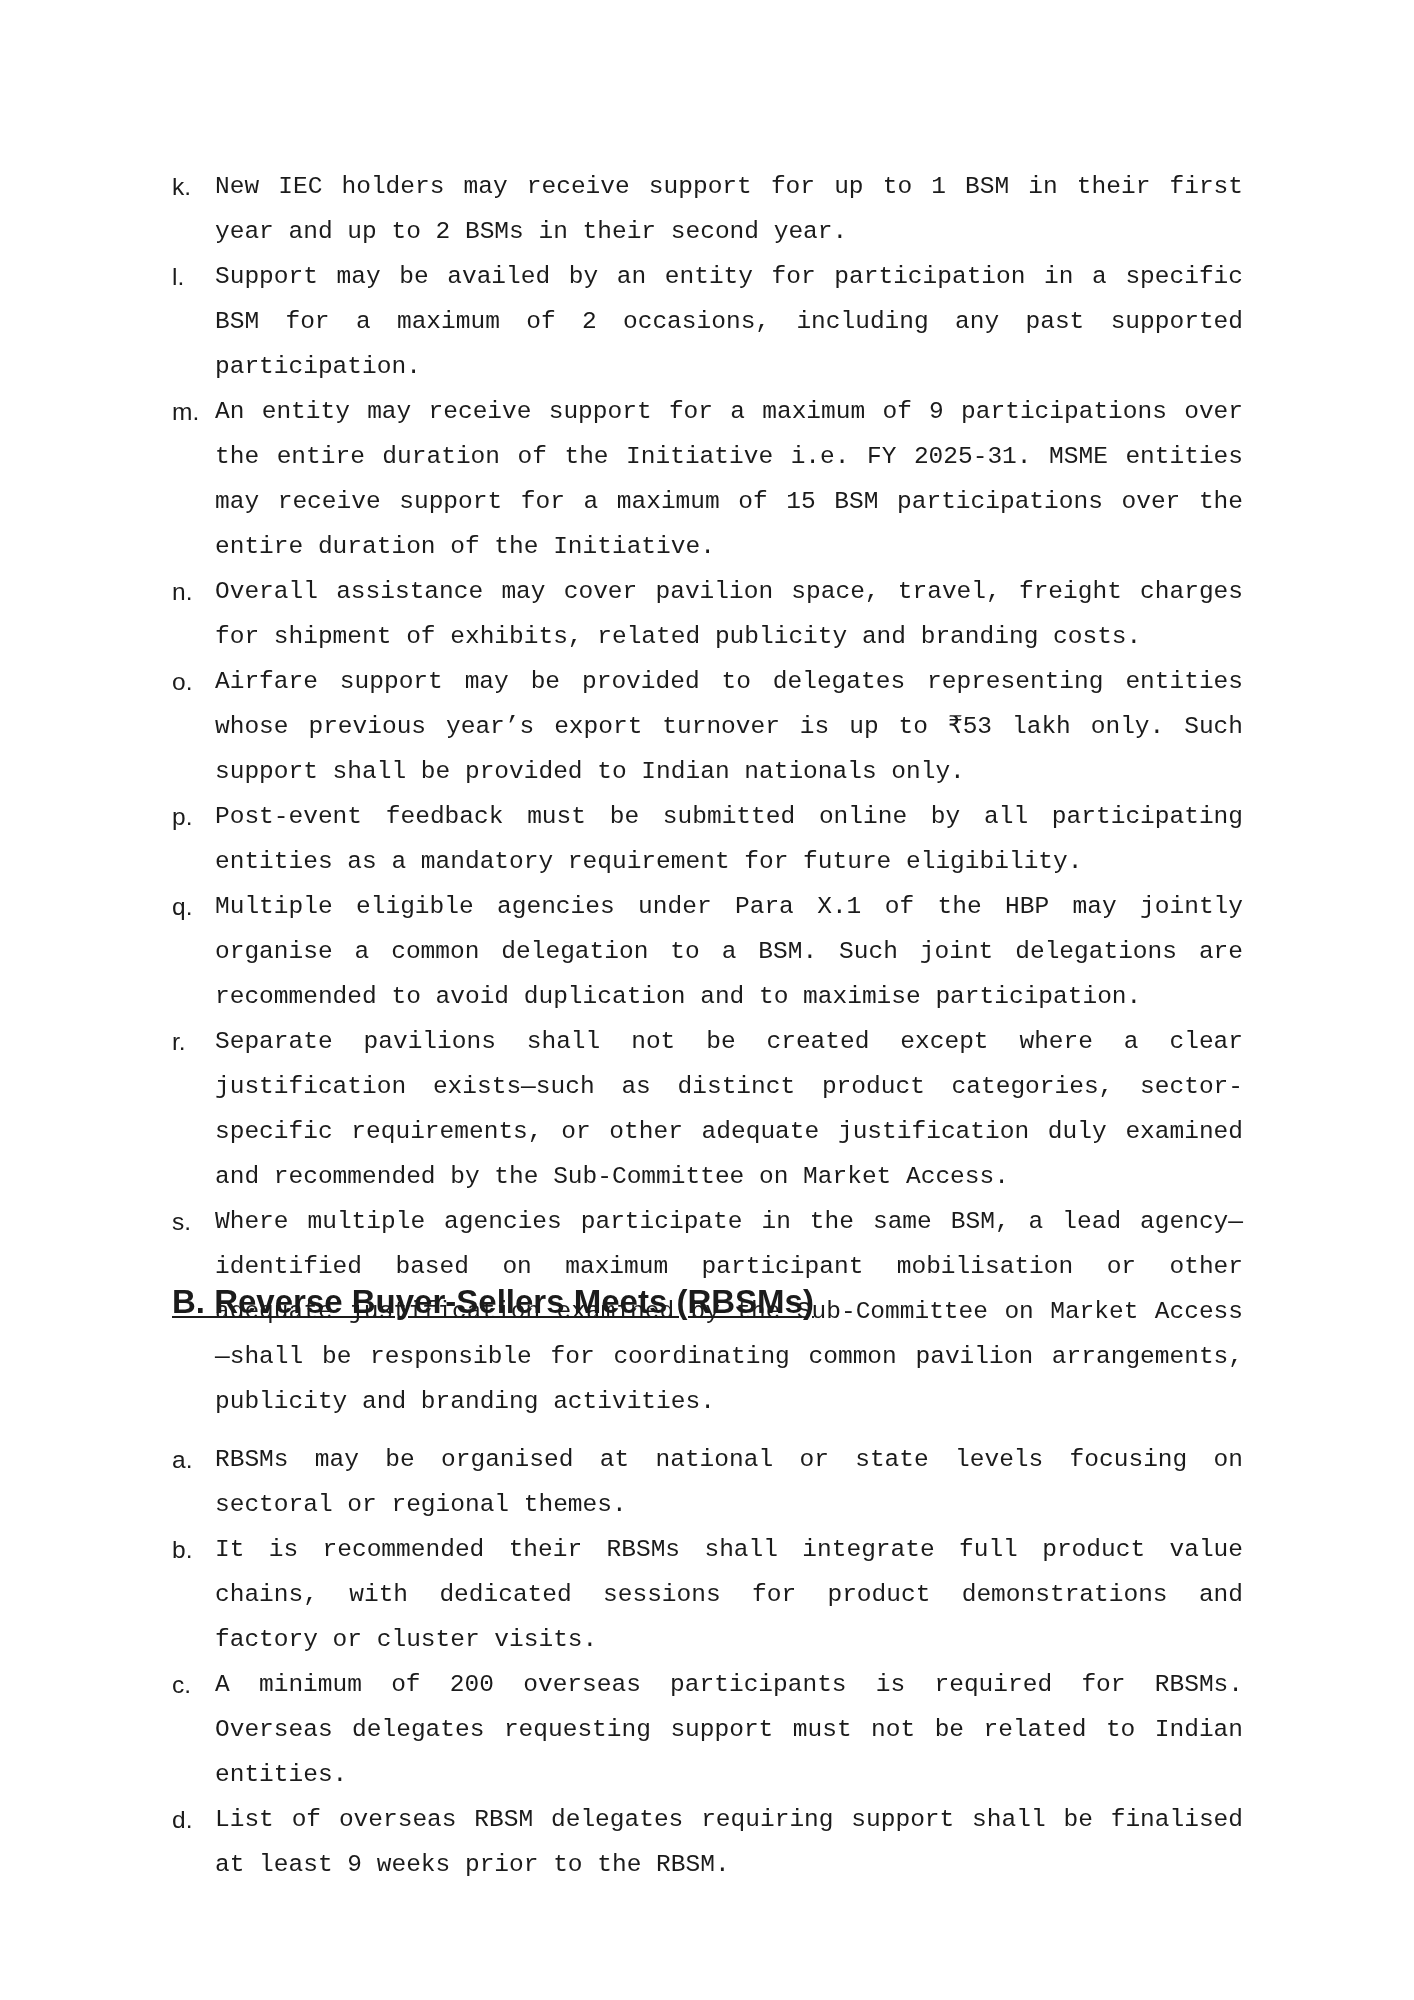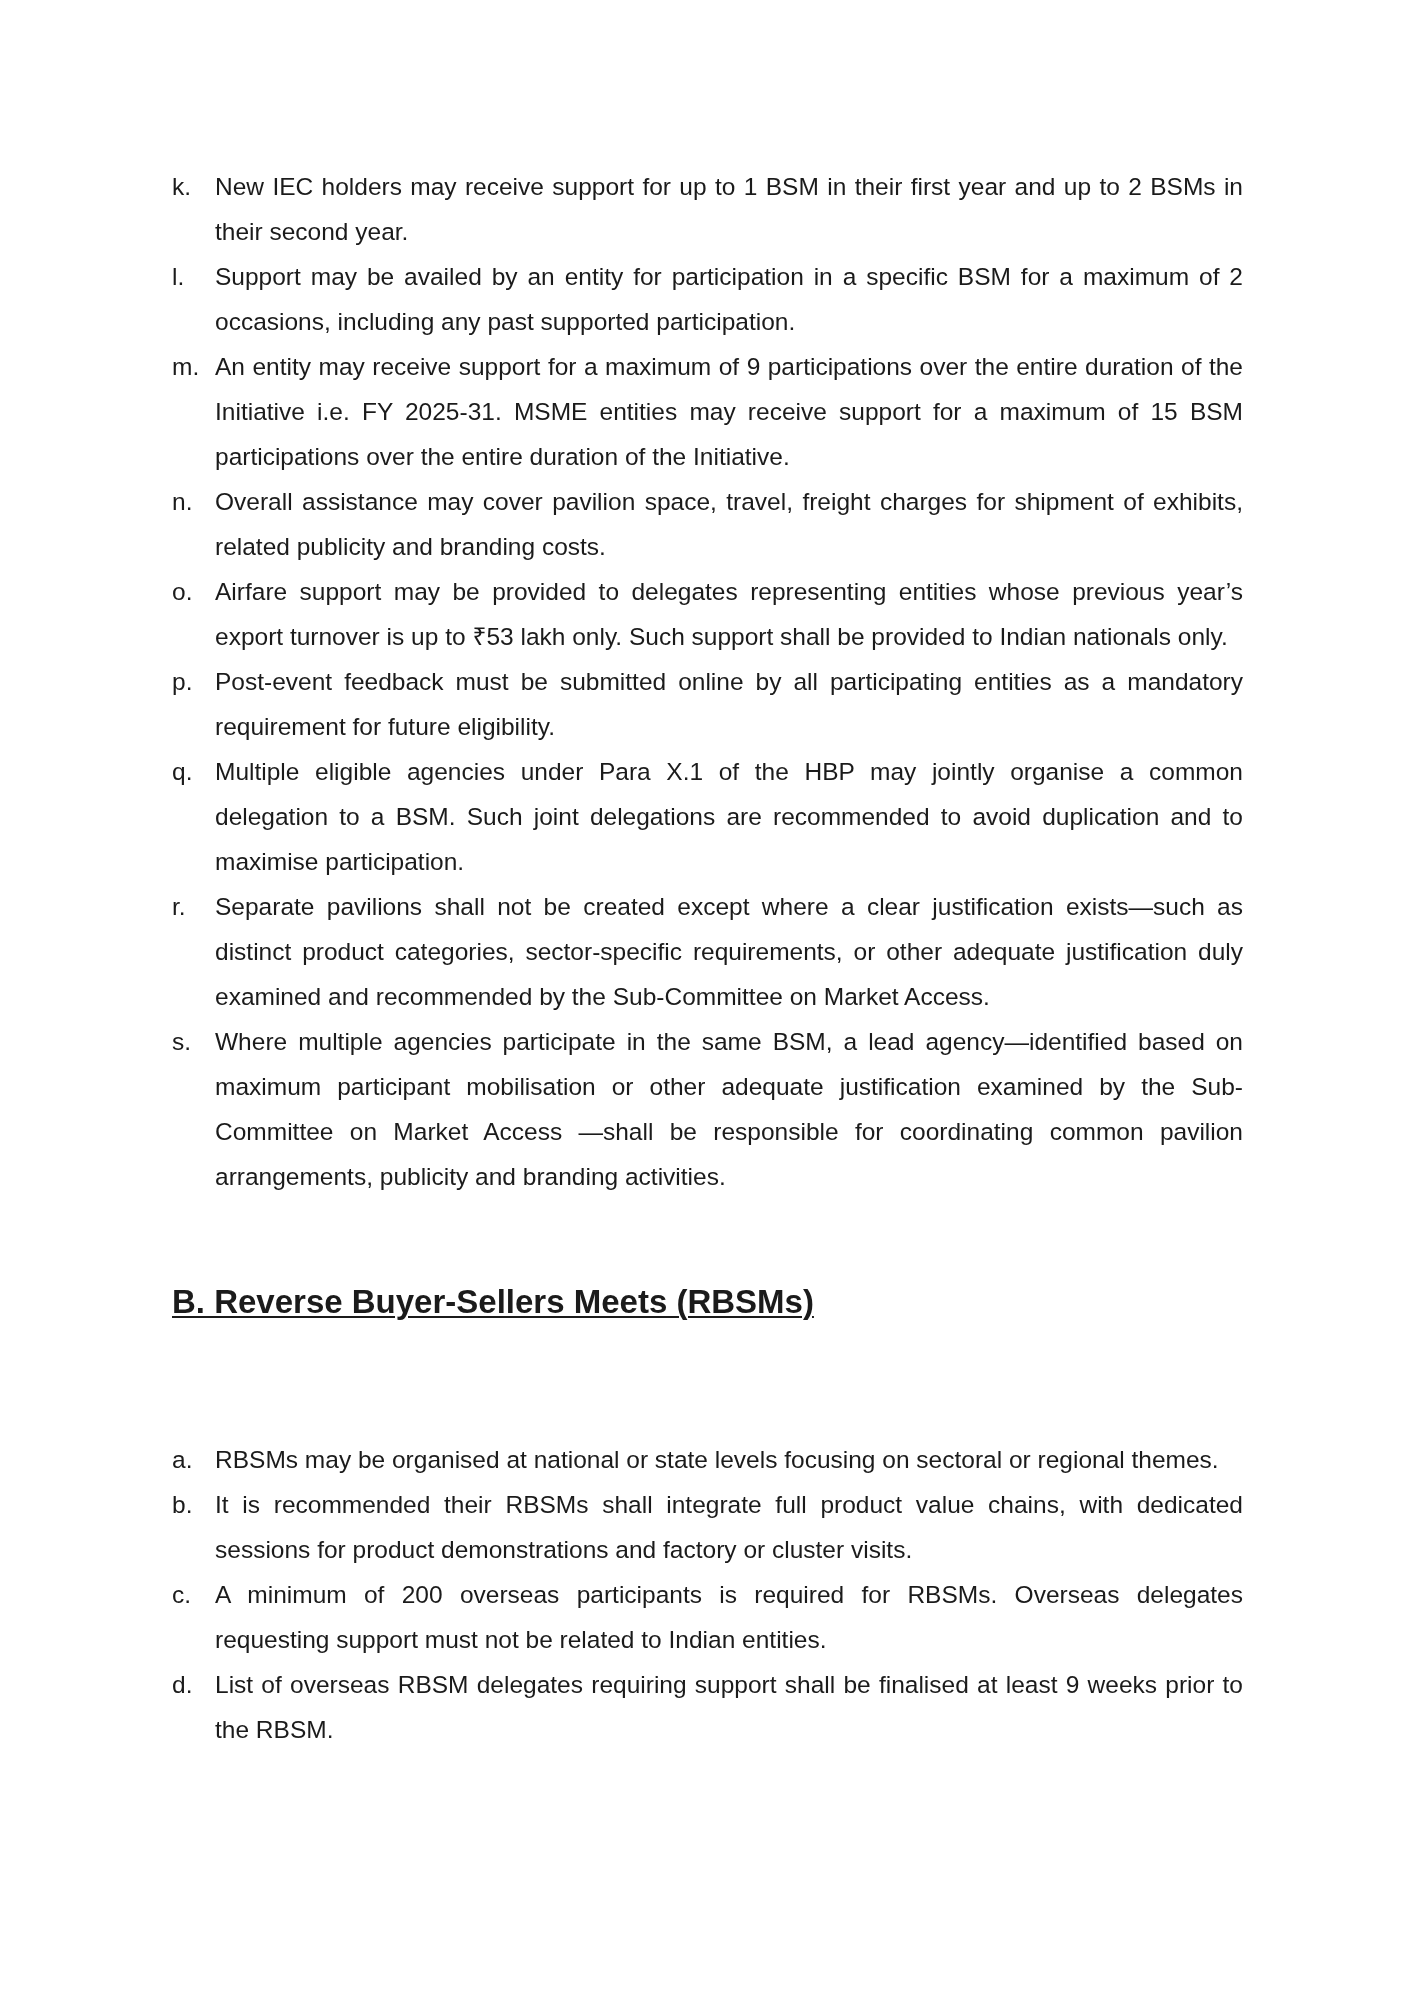--- a/index.html
+++ b/index.html
@@ -42,20 +42,21 @@
       margin: 0;
     }
     .marker {
       position: absolute;
       left: 0;
       top: 0;
       width: 40px;
     }
     .item-text {
       display: block;
+      font-family: Liberation Mono, monospace;
     }
     .section-heading {
       position: absolute;
       left: 172px;
       margin: 0;
       font-size: 33px;
       font-weight: bold;
       line-height: 45px;
     }
     .heading-b {

